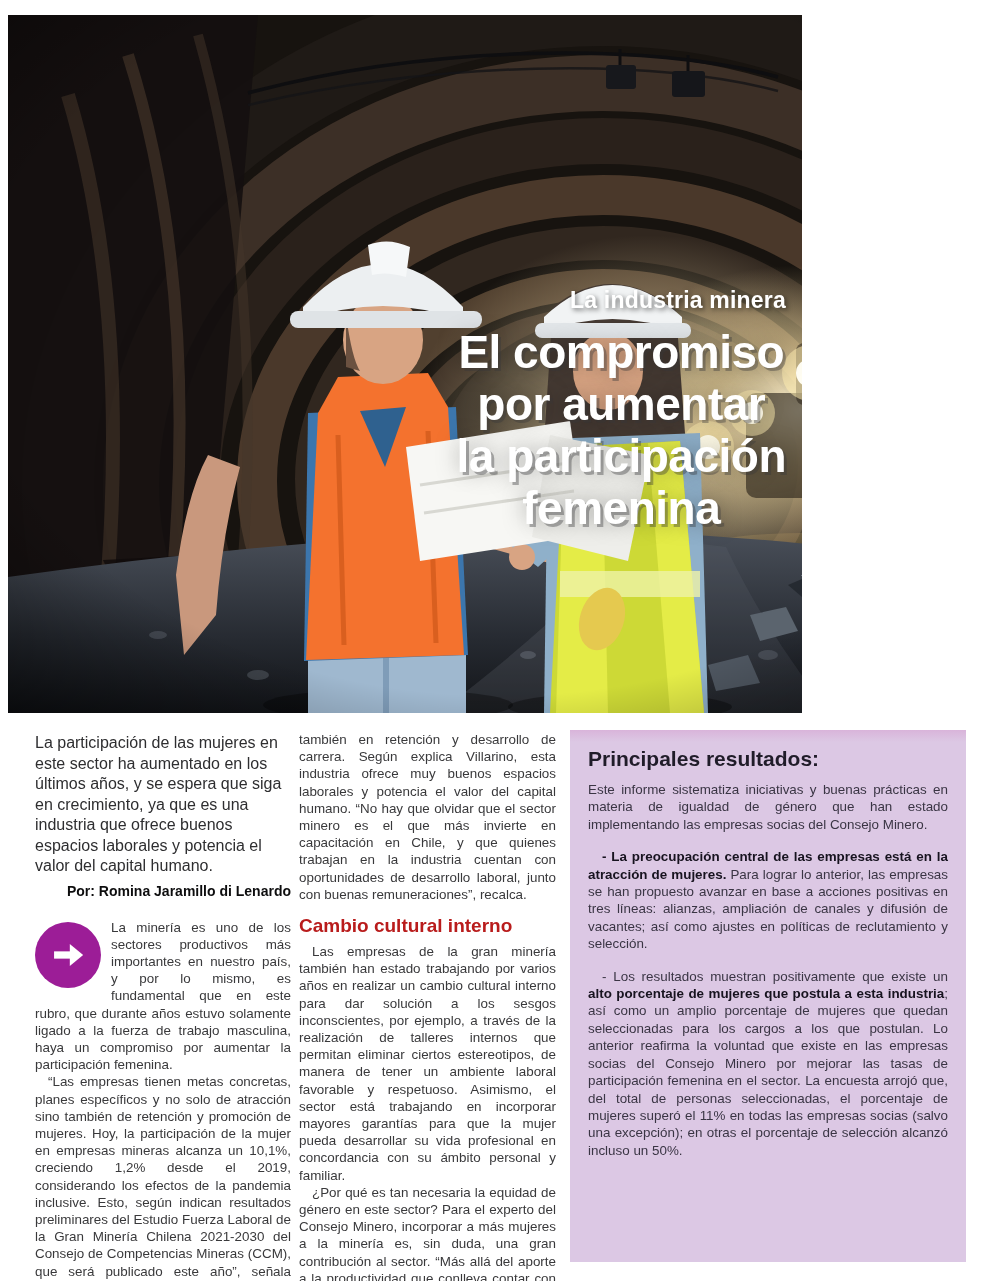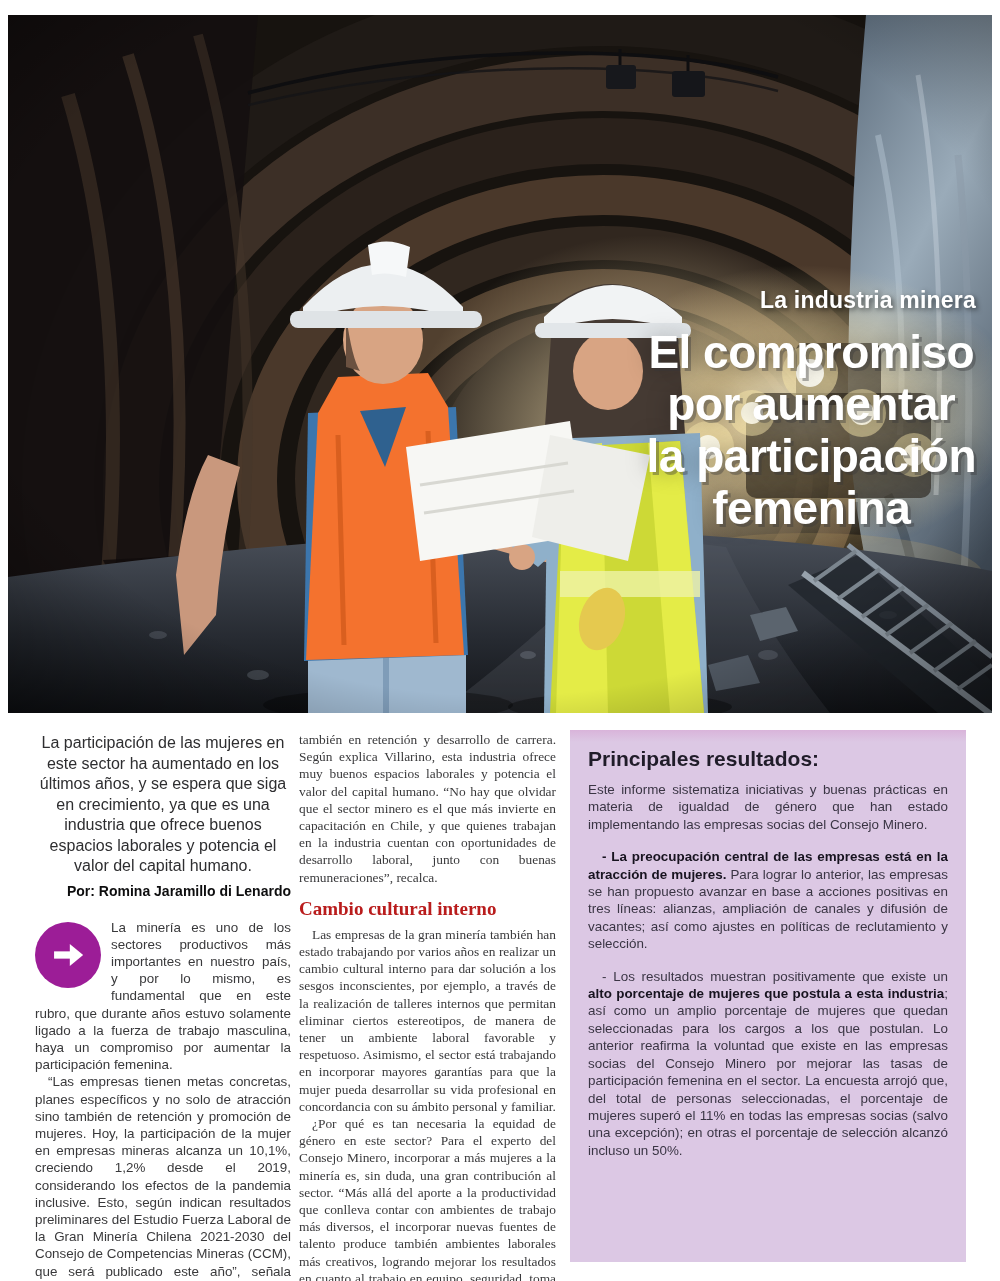--- a/index.html
+++ b/index.html
@@ -1,32 +1,32 @@
 <!DOCTYPE html>
 <html lang="es"><head>
 <meta charset="utf-8">
 <style>
   html,body{margin:0;padding:0;background:#ffffff;}
   .page{position:relative;width:1000px;height:1281px;background:#ffffff;margin:0 auto;overflow:hidden;
         font-family:"Liberation Sans","DejaVu Sans",sans-serif;}
 
   
-  .photo{position:absolute;left:8px;top:15px;width:984px;height:698px;background:#000000;overflow:hidden;}
+  .photo{position:absolute;left:8px;top:15px;width:794px;height:698px;background:#000000;overflow:hidden;}
   .photo svg{position:absolute;left:0;top:0;}
   .kicker{position:absolute;right:16px;top:272px;color:#ffffff;font-size:23px;font-weight:800;
           letter-spacing:.2px;text-shadow:2px 2px 5px rgba(0,0,0,.55);}
   .headline{position:absolute;right:16px;top:311px;text-align:center;color:#ffffff;font-size:46px;
             font-weight:800;line-height:52px;letter-spacing:-.5px;
             text-shadow:3px 3px 0 rgba(55,55,58,.38), 0 0 22px rgba(0,0,0,.35);}
 
   
   .col{position:absolute;top:731px;height:550px;overflow:hidden;}
   .col1{left:35px;width:256px;}
-  .col2{left:299px;width:257px;font-family:Liberation Serif, serif;}
-  .intro{margin:2px 0 4px 0;font-size:16px;line-height:20.5px;color:#2e2e30;text-align:center;}
+  .col2{left:299px;width:257px;}
+  .intro{margin:2px 0 4px 0;font-size:16px;line-height:20.5px;color:#2e2e30;text-align:left;}
   .byline{margin:2px 0 18px 0;font-size:14px;line-height:20px;color:#0d0d0e;font-weight:800;text-align:right;}
   .body{margin:0 0 0 0;font-size:13.4px;line-height:17.2px;color:#39393b;text-align:justify;
         text-justify:inter-word;hyphens:auto;}
   .body.indent{text-indent:13px;}
   .colhead{margin:12px 0 6px 0;font-size:19px;line-height:22px;font-weight:800;color:#b91c1c;}
   .arrow-badge{float:left;width:66px;height:66px;margin:3px 10px 4px 0;border-radius:50%;
                background:#9c1d97;display:flex;align-items:center;justify-content:center;}
 
   
   .resultbox{position:absolute;left:570px;top:730px;width:396px;height:532px;box-sizing:border-box;

